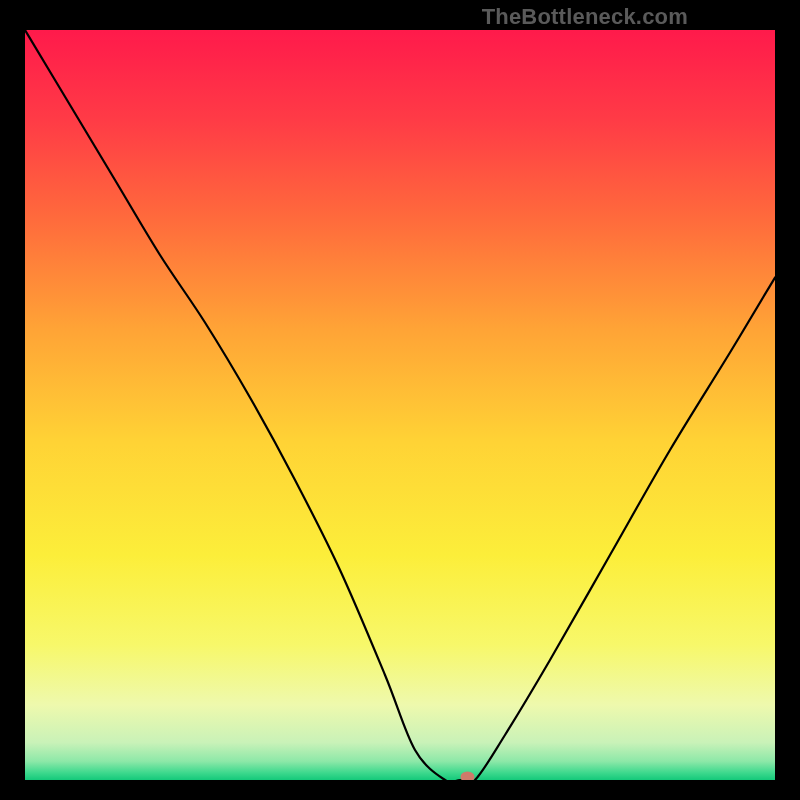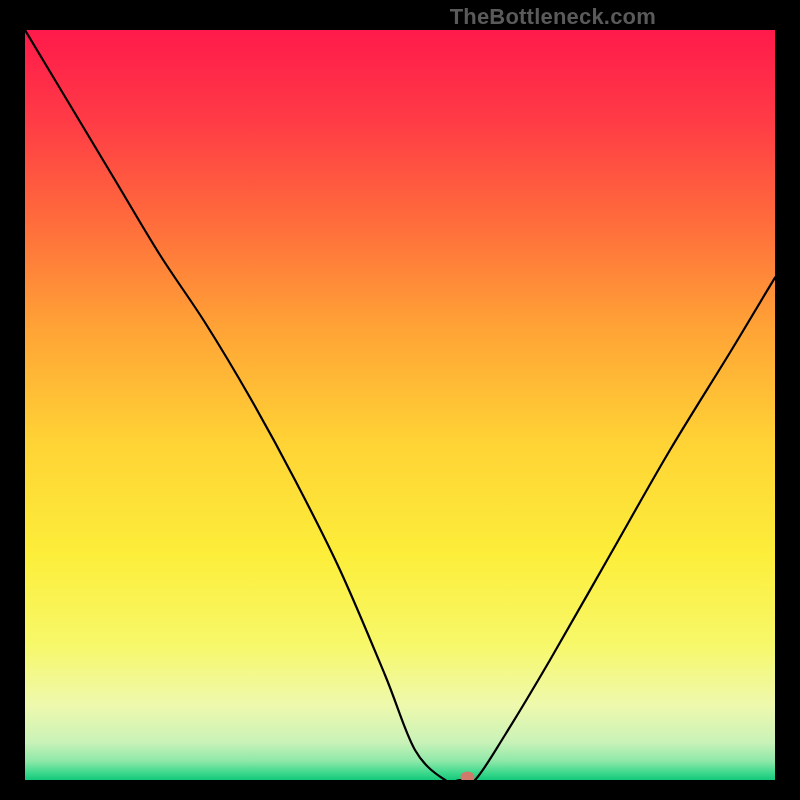--- a/index.html
+++ b/index.html
@@ -10,20 +10,21 @@
     background: #000;
     overflow: hidden;
   }
   .frame {
     position: absolute;
     left: 0;
     top: 0;
     width: 666px;
     height: 800px;
     background: #000;
+    padding-left: 32px;
   }
   .attribution {
     position: absolute;
     top: 4px;
     right: 10px;
     color: #5a5a5a;
     font-family: Arial, Helvetica, sans-serif;
     font-size: 22px;
     font-weight: 600;
     letter-spacing: 0.2px;

